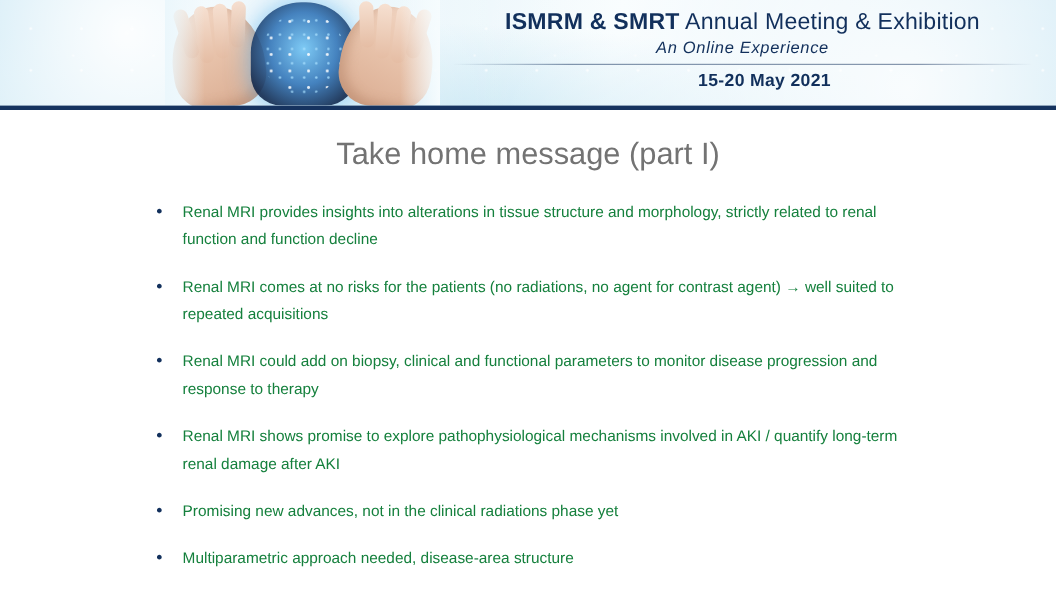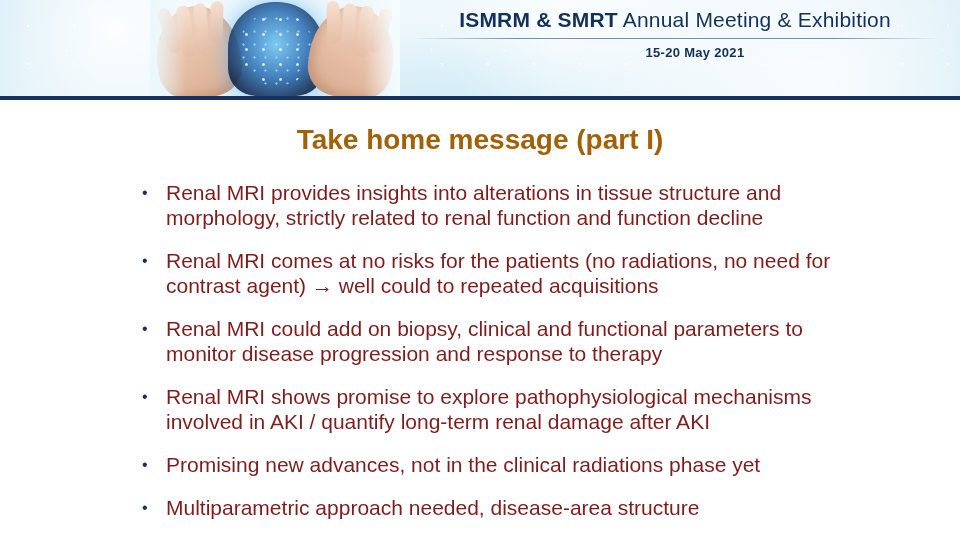--- a/index.html
+++ b/index.html
@@ -131,37 +131,37 @@
     margin-top: 3px;
     letter-spacing: 0.6px;
   }
   .banner-rule {
     margin: 6px auto 0 auto;
     width: 96%;
     height: 1px;
     background: linear-gradient(90deg, rgba(18,48,92,0) 0%, rgba(18,48,92,0.55) 20%, rgba(18,48,92,0.55) 80%, rgba(18,48,92,0) 100%);
   }
   .banner-line3 {
-    font-size: 13px;
+    font-size: 16px;
     font-weight: bold;
     margin-top: 6px;
     letter-spacing: 0.3px;
     padding-left: 40px;
   }
 
   
   .title {
     position: absolute;
     top: 124px;
     left: 0;
     width: 960px;
     text-align: center;
     font-size: 28px;
-    font-weight: bold;
-    color: #a16207;
+    font-weight: normal;
+    color: #737373;
   }
   .bullets {
     position: absolute;
     top: 180px;
     left: 142px;
     width: 700px;
   }
   .bullet {
     display: flex;
     align-items: flex-start;
@@ -170,23 +170,23 @@
   .bullet-dot {
     width: 24px;
     flex: 0 0 24px;
     font-size: 16px;
     line-height: 25px;
     color: #12305c;
     text-align: left;
   }
   .bullet-text {
     flex: 1;
-    font-size: 21px;
+    font-size: 14px;
     line-height: 25px;
-    color: #7f1d1d;
+    color: #15803d;
   }
 </style>
 </head>
 <body>
 
 <div class="slide">
 
   <div class="banner">
     <div class="banner-sparkles"></div>
 
@@ -205,39 +205,40 @@
           <div class="finger f2"></div>
           <div class="finger f3"></div>
           <div class="finger f4"></div>
       </div>
       <div class="art-fade-l"></div>
       <div class="art-fade-r"></div>
     </div>
 
     <div class="banner-text">
       <div class="banner-line1"><span class="bold">ISMRM &amp; SMRT</span><span class="reg"> Annual Meeting &amp; Exhibition</span></div>
+      <div class="banner-line2">An Online Experience</div>
       <div class="banner-rule"></div>
       <div class="banner-line3">15-20 May 2021</div>
     </div>
 
     <div class="banner-bottom-line"></div>
   </div>
 
   <div class="title">Take home message (part I)</div>
 
   <div class="bullets">
 
     <div class="bullet">
       <div class="bullet-dot">•</div>
       <div class="bullet-text">Renal MRI provides insights into alterations in tissue structure and morphology, strictly related to renal function and function decline</div>
     </div>
 
     <div class="bullet">
       <div class="bullet-dot">•</div>
-      <div class="bullet-text">Renal MRI comes at no risks for the patients (no radiations, no need for contrast agent) → well could to repeated acquisitions</div>
+      <div class="bullet-text">Renal MRI comes at no risks for the patients (no radiations, no agent for contrast agent) → well suited to repeated acquisitions</div>
     </div>
 
     <div class="bullet">
       <div class="bullet-dot">•</div>
       <div class="bullet-text">Renal MRI could add on biopsy, clinical and functional parameters to monitor disease progression and response to therapy</div>
     </div>
 
     <div class="bullet">
       <div class="bullet-dot">•</div>
       <div class="bullet-text">Renal MRI shows promise to explore pathophysiological mechanisms involved in AKI / quantify long-term renal damage after AKI</div>

